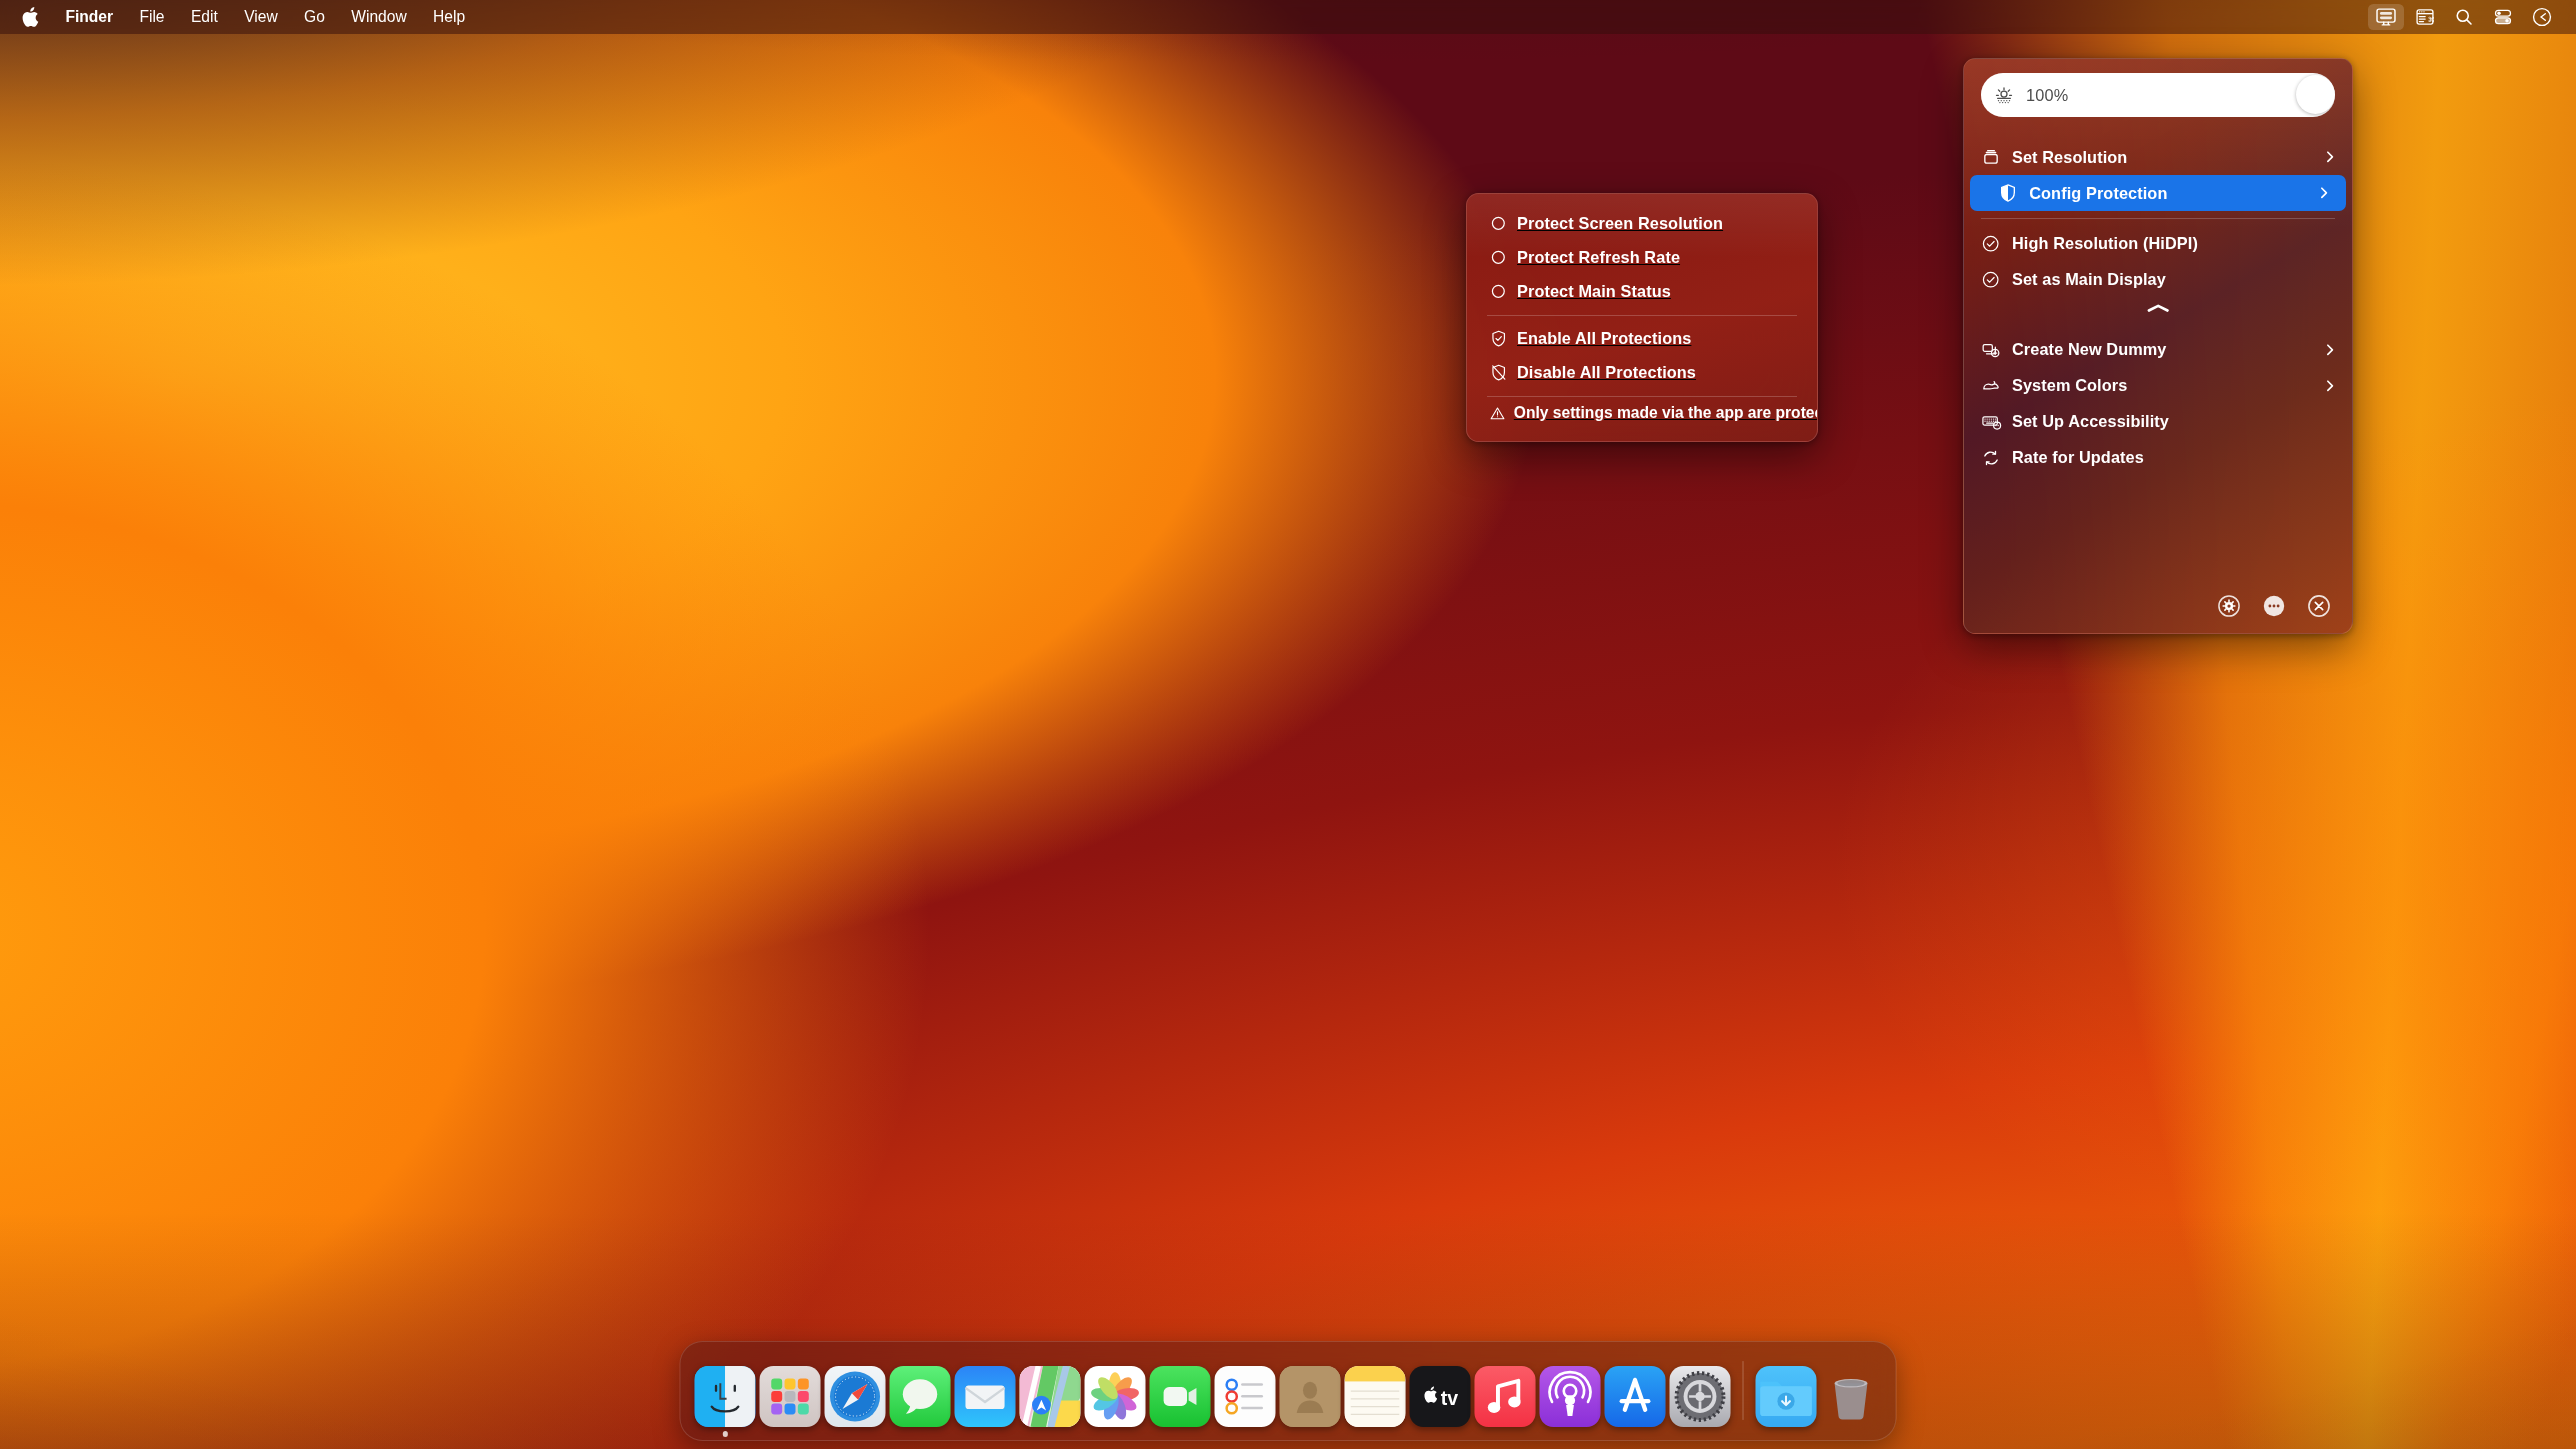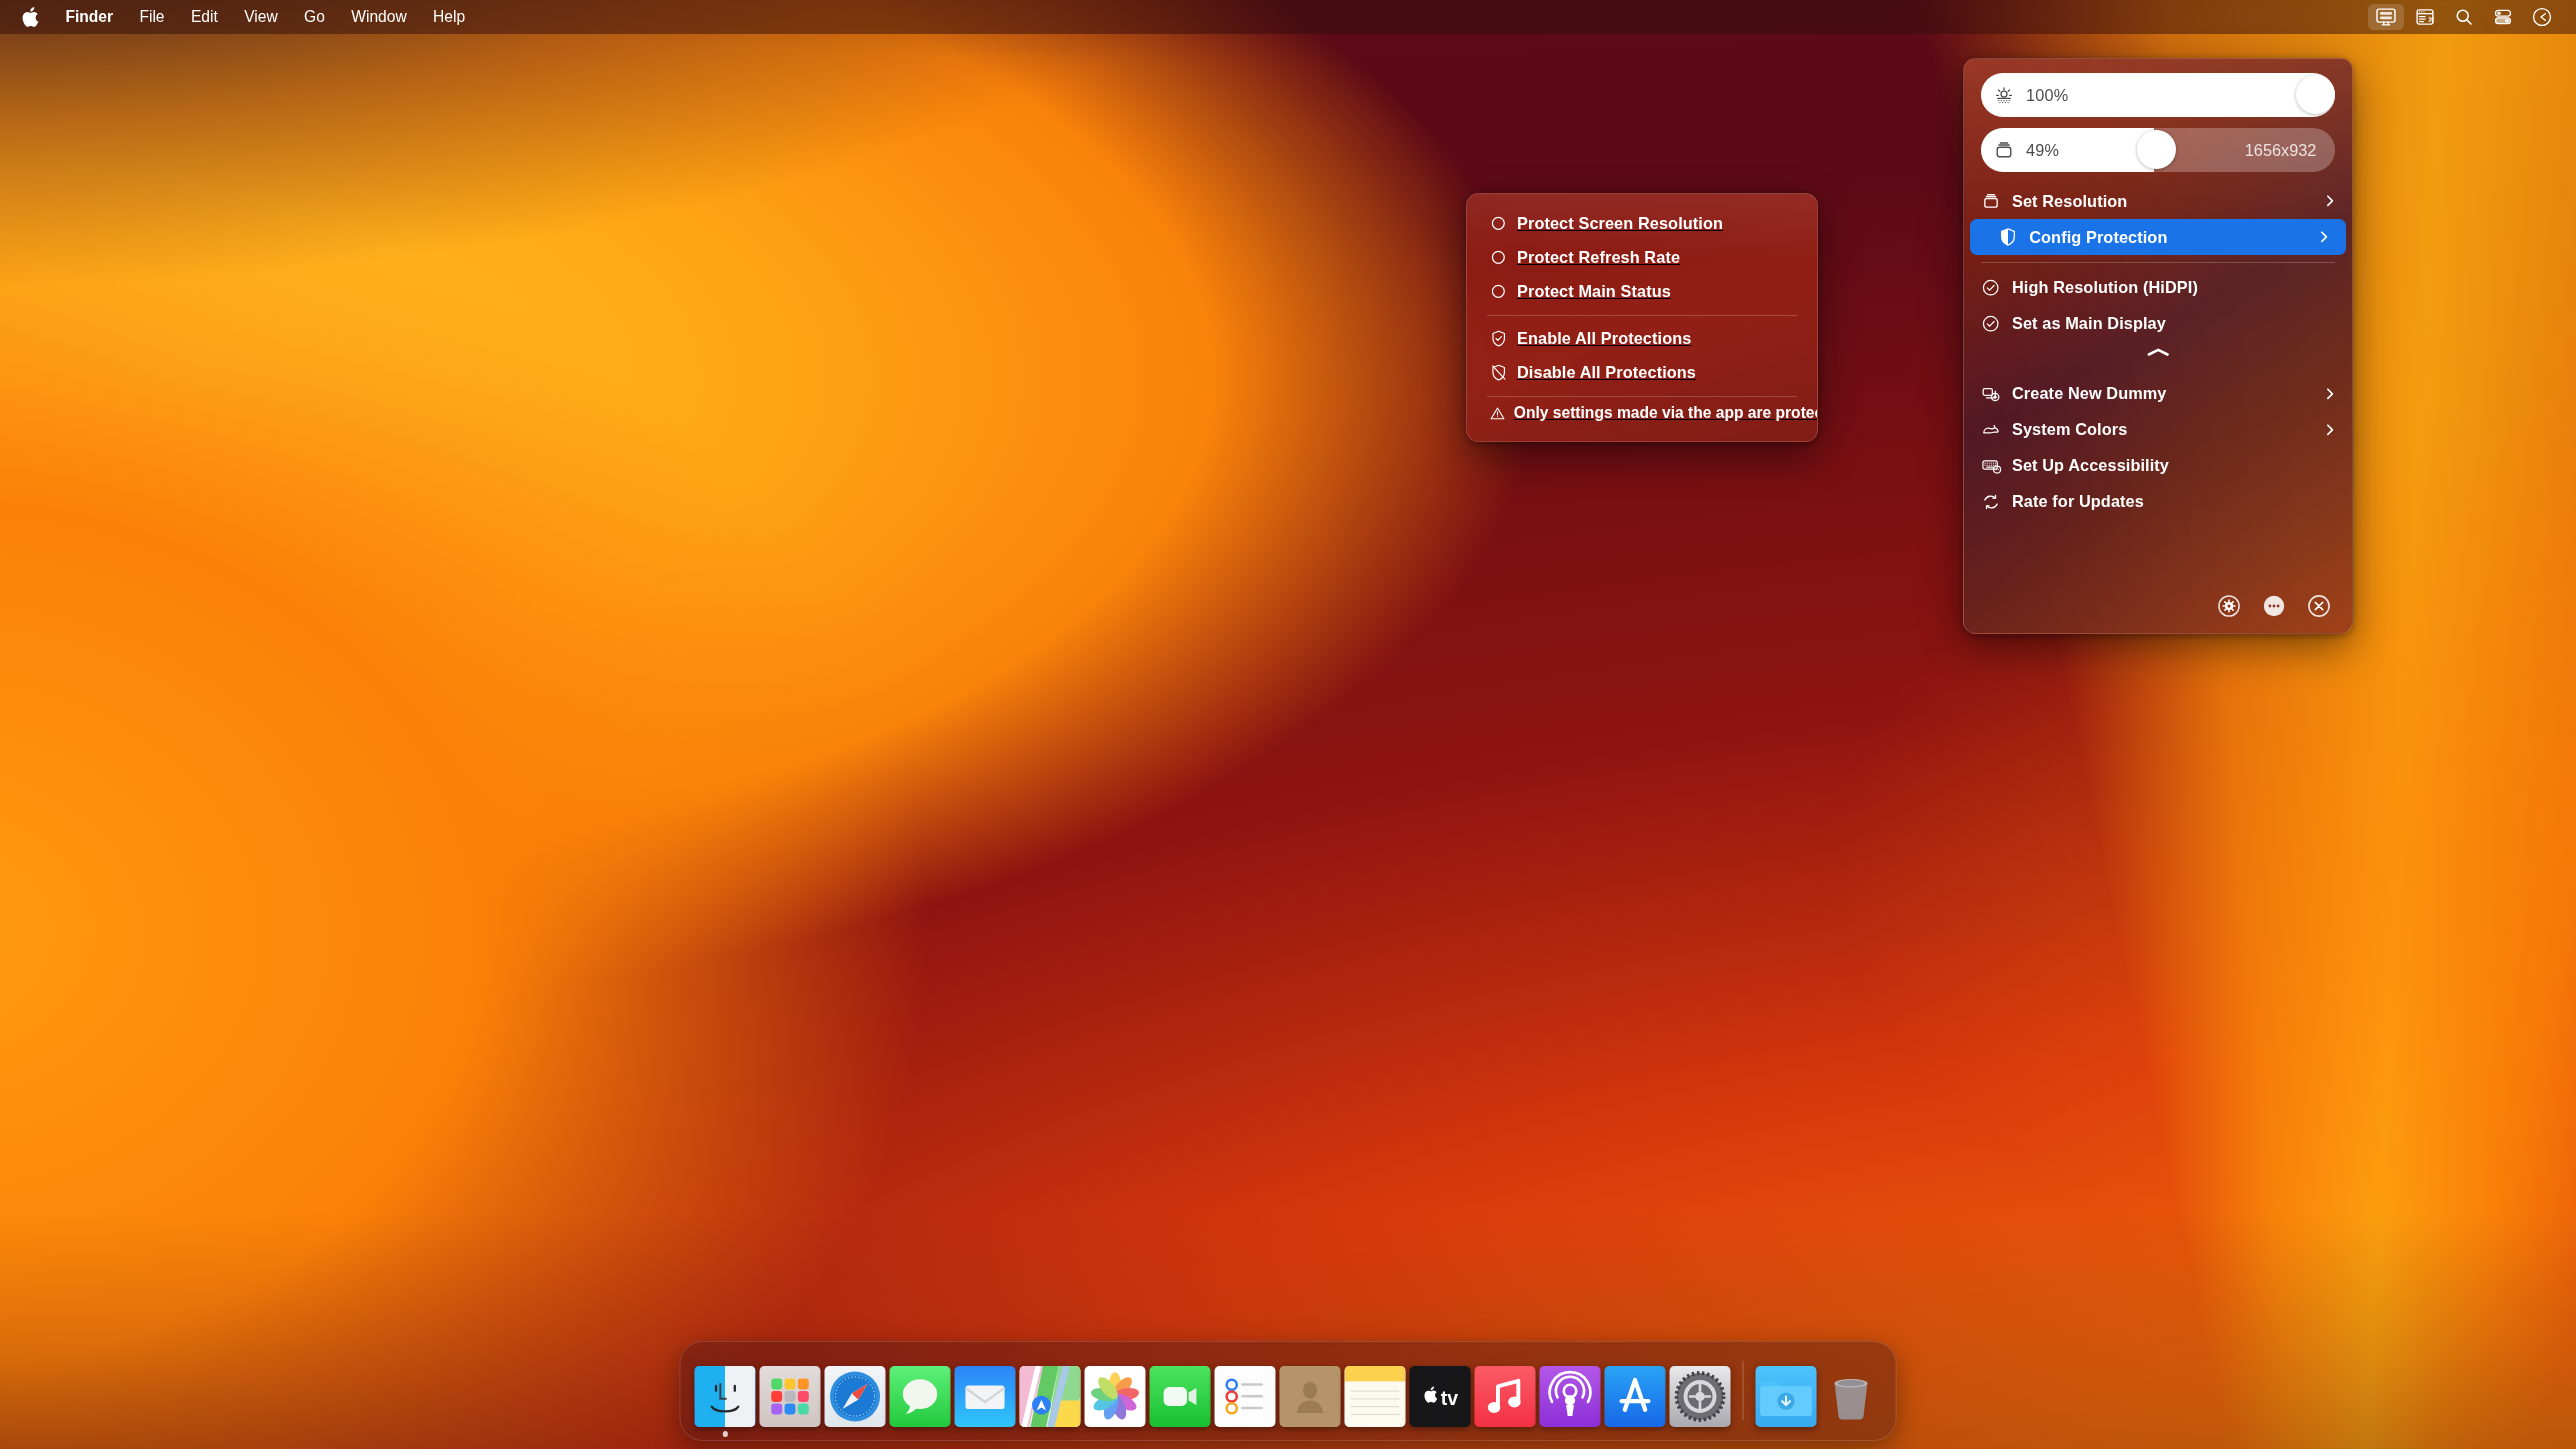--- a/index.html
+++ b/index.html
@@ -188,21 +188,21 @@
     display:flex; align-items:center; gap:0;
     padding:0 12.4px;
     z-index:50;
     box-shadow:0 7.8px 26.4px rgba(0,0,0,.35);
   }
   .dock-item{
     width:65px; height:73px; display:flex; align-items:flex-end; justify-content:center;
     position:relative;
   }
   .dock-icon{
-    width:61px; height:61px; border-radius:5px; position:relative; overflow:hidden;
+    width:61px; height:61px; border-radius:14px; position:relative; overflow:hidden;
     box-shadow:0 2.3px 6.2px rgba(0,0,0,.34);
     display:flex; align-items:center; justify-content:center;
   }
   .dock-item .dot{
     position:absolute; bottom:-9.3px; left:50%; transform:translateX(-50%);
     width:5.4px; height:5.4px; border-radius:50%; background:rgba(255,255,255,.78);
   }
   .dock-div{ width:1.6px; height:59px; background:rgba(255,255,255,.26); margin:0 9.3px; border-radius:0.8px; }
 
   
@@ -314,33 +314,20 @@
         <path d="M12 4.3v2.1M18.1 6.4l-1.5 1.5M20.2 12.4h-2.1M5.9 12.4H3.8M7.4 7.9L5.9 6.4"></path>
         <path d="M5 15.6h14" stroke-width="1.3"></path>
         <path d="M6 18.2h.01M9 18.2h.01M12 18.2h.01M15 18.2h.01M18 18.2h.01M7.5 20.3h.01M10.5 20.3h.01M13.5 20.3h.01M16.5 20.3h.01" stroke-width="1.5"></path>
       </svg>
     </div>
     <div class="s-val">100%</div>
   </div>
 
   <div style="height:11px"></div>
 
-  <div class="slider">
-    <div class="track"></div>
-    <div class="fill" id="res-fill" style="width: 49%;"></div>
-    <div class="knob" id="res-knob" style="left: 156px;"></div>
-    <div class="s-ico">
-      <svg width="22" height="22" viewBox="0 0 24 24" fill="none" stroke="#4d4d4d" stroke-width="1.5" stroke-linecap="round">
-        <rect x="4.6" y="9" width="14.8" height="10.4" rx="2.4"></rect>
-        <path d="M6.4 6.6h11.2M8 4.4h8"></path>
-      </svg>
-    </div>
-    <div class="s-val">49%</div>
-    <div class="s-right">1656x932</div>
-  </div>
 
   <div style="height:11px"></div>
 
   <div class="row">
     <div class="r-ico">
       <svg width="20" height="20" viewBox="0 0 24 24" fill="none" stroke="#fff" stroke-width="1.6" stroke-linecap="round">
         <rect x="4.6" y="9" width="14.8" height="10.4" rx="2.4"></rect>
         <path d="M6.4 6.6h11.2M8 4.4h8"></path>
       </svg>
     </div>

